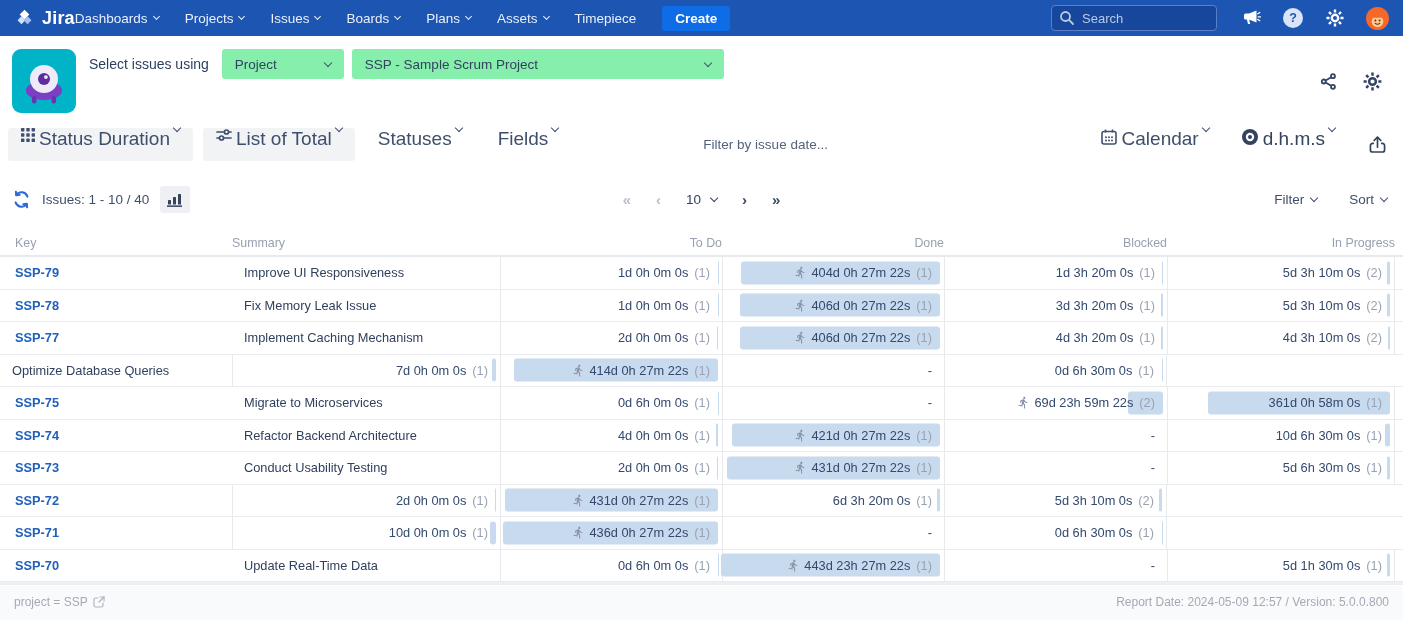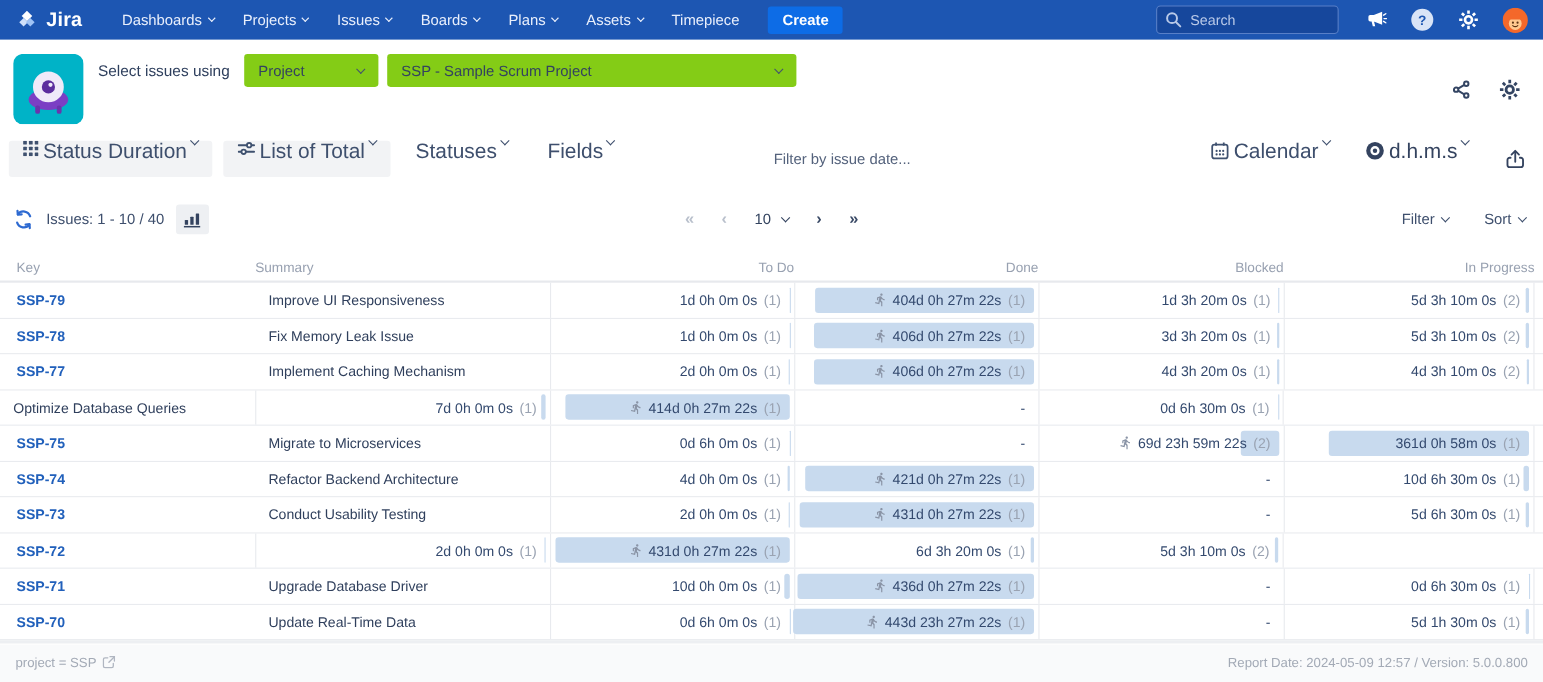--- a/index.html
+++ b/index.html
@@ -4,39 +4,39 @@
 <style>
   * { box-sizing: border-box; margin: 0; padding: 0; }
   html,body { width:1403px; height:620px; overflow:hidden; }
   body { font-family:"Liberation Sans","DejaVu Sans",sans-serif; background:#fff; color:#344563; }
   .page { width:1403px; height:620px; display:flex; flex-direction:column; background:#fff; }
 
   
   .topnav { height:36px; background:#1d56b2; display:flex; align-items:center; padding:0 14px; flex:0 0 auto; }
   .brand { display:flex; align-items:center; gap:7px; }
   .brand-name { color:#fff; font-size:18px; font-weight:700; letter-spacing:.2px; }
-  .navitems { display:flex; align-items:center; gap:26px; margin-left:36px; }
+  .navitems { display:flex; align-items:center; gap:26px; }
   .navitem { display:flex; align-items:center; gap:6px; color:#e9effc; font-size:13.5px; cursor:pointer; }
   .chev { display:inline-block; width:6px; height:6px; border-right:1.8px solid currentColor; border-bottom:1.8px solid currentColor; transform:rotate(45deg); margin-top:-3px; }
   .navitem .chev { width:5px; height:5px; }
   .create-btn { margin-left:26px; background:#0d6ce6; color:#fff; font-size:13.5px; font-weight:700; padding:5px 13px; border-radius:3px; border:none; cursor:pointer; }
   .nav-search { position:relative; margin-left:auto; }
   .nav-search input { width:166px; height:26px; background:#16479c; border:1px solid #587fc7; border-radius:4px; color:#dbe5f8; font-size:13px; padding:0 8px 0 30px; outline:none; font-family:inherit; }
   .nav-search input::placeholder { color:#b9c9e8; }
   .nav-search .mag { position:absolute; left:8px; top:5px; }
   .nav-icons { display:flex; align-items:center; gap:21px; margin-left:24px; color:#fff; }
   .nav-icons > * { cursor:pointer; }
 
   
   .selector-row { display:flex; align-items:flex-start; padding:13px 18px 11px 12px; gap:13px; flex:0 0 auto; }
   .app-tile { width:64px; height:64px; flex:0 0 auto; }
   .sel-col { display:flex; flex-direction:row; gap:8px; }
   .sel-line1 { display:flex; align-items:center; gap:13px; }
   .sel-label { font-size:14px; color:#2e3f5d; }
-  .select { background:#84cc16; border-radius:3px; height:30px; display:flex; align-items:center; justify-content:space-between; padding:0 13px; font-size:13.5px; color:#33435f; cursor:pointer; }
+  .select { background:#86efac; border-radius:3px; height:30px; display:flex; align-items:center; justify-content:space-between; padding:0 13px; font-size:13.5px; color:#33435f; cursor:pointer; }
   .select .chev { color:#44546d; }
   .mode-select { width:122px; }
   .project-select { width:372px; }
   .sel-icons { margin-left:auto; display:flex; align-items:center; gap:24px; color:#344563; align-self:center; padding-right:2px; }
   .sel-icons > * { cursor:pointer; }
 
   
   .toolbar { display:flex; align-items:center; margin-top:4px; padding:0 16px 0 8px; gap:10px; flex:0 0 auto; }
   .tb-btn { height:33px; display:flex; align-items:flex-start; gap:4px; padding:0 13px; border-radius:3px; font-size:19px; color:#3e4f6d; cursor:pointer; white-space:nowrap; }
   .tb-btn.bg { background:#f2f3f5; }
@@ -595,21 +595,20 @@
           <span class="durval">
             <span class="durtext">5d 3h 10m 0s</span>
             <span class="durcnt">(2)</span>
           </span>
         </div>
       </div>
       <div class="trow grid-cols">
         <div class="tcell keycell">
           <a class="keylink" href="#">SSP-71</a>
         </div>
-        <div class="tcell sumcell">Upgrade Database Driver</div>
         <div class="tcell durcell">
           <div class="durbar" style="width: 2.23%;"></div>
           <span class="durval">
             <span class="durtext">10d 0h 0m 0s</span>
             <span class="durcnt">(1)</span>
           </span>
         </div>
         <div class="tcell durcell">
           <div class="durbar" style="width: 97.32%;"></div>
           <span class="durval">

